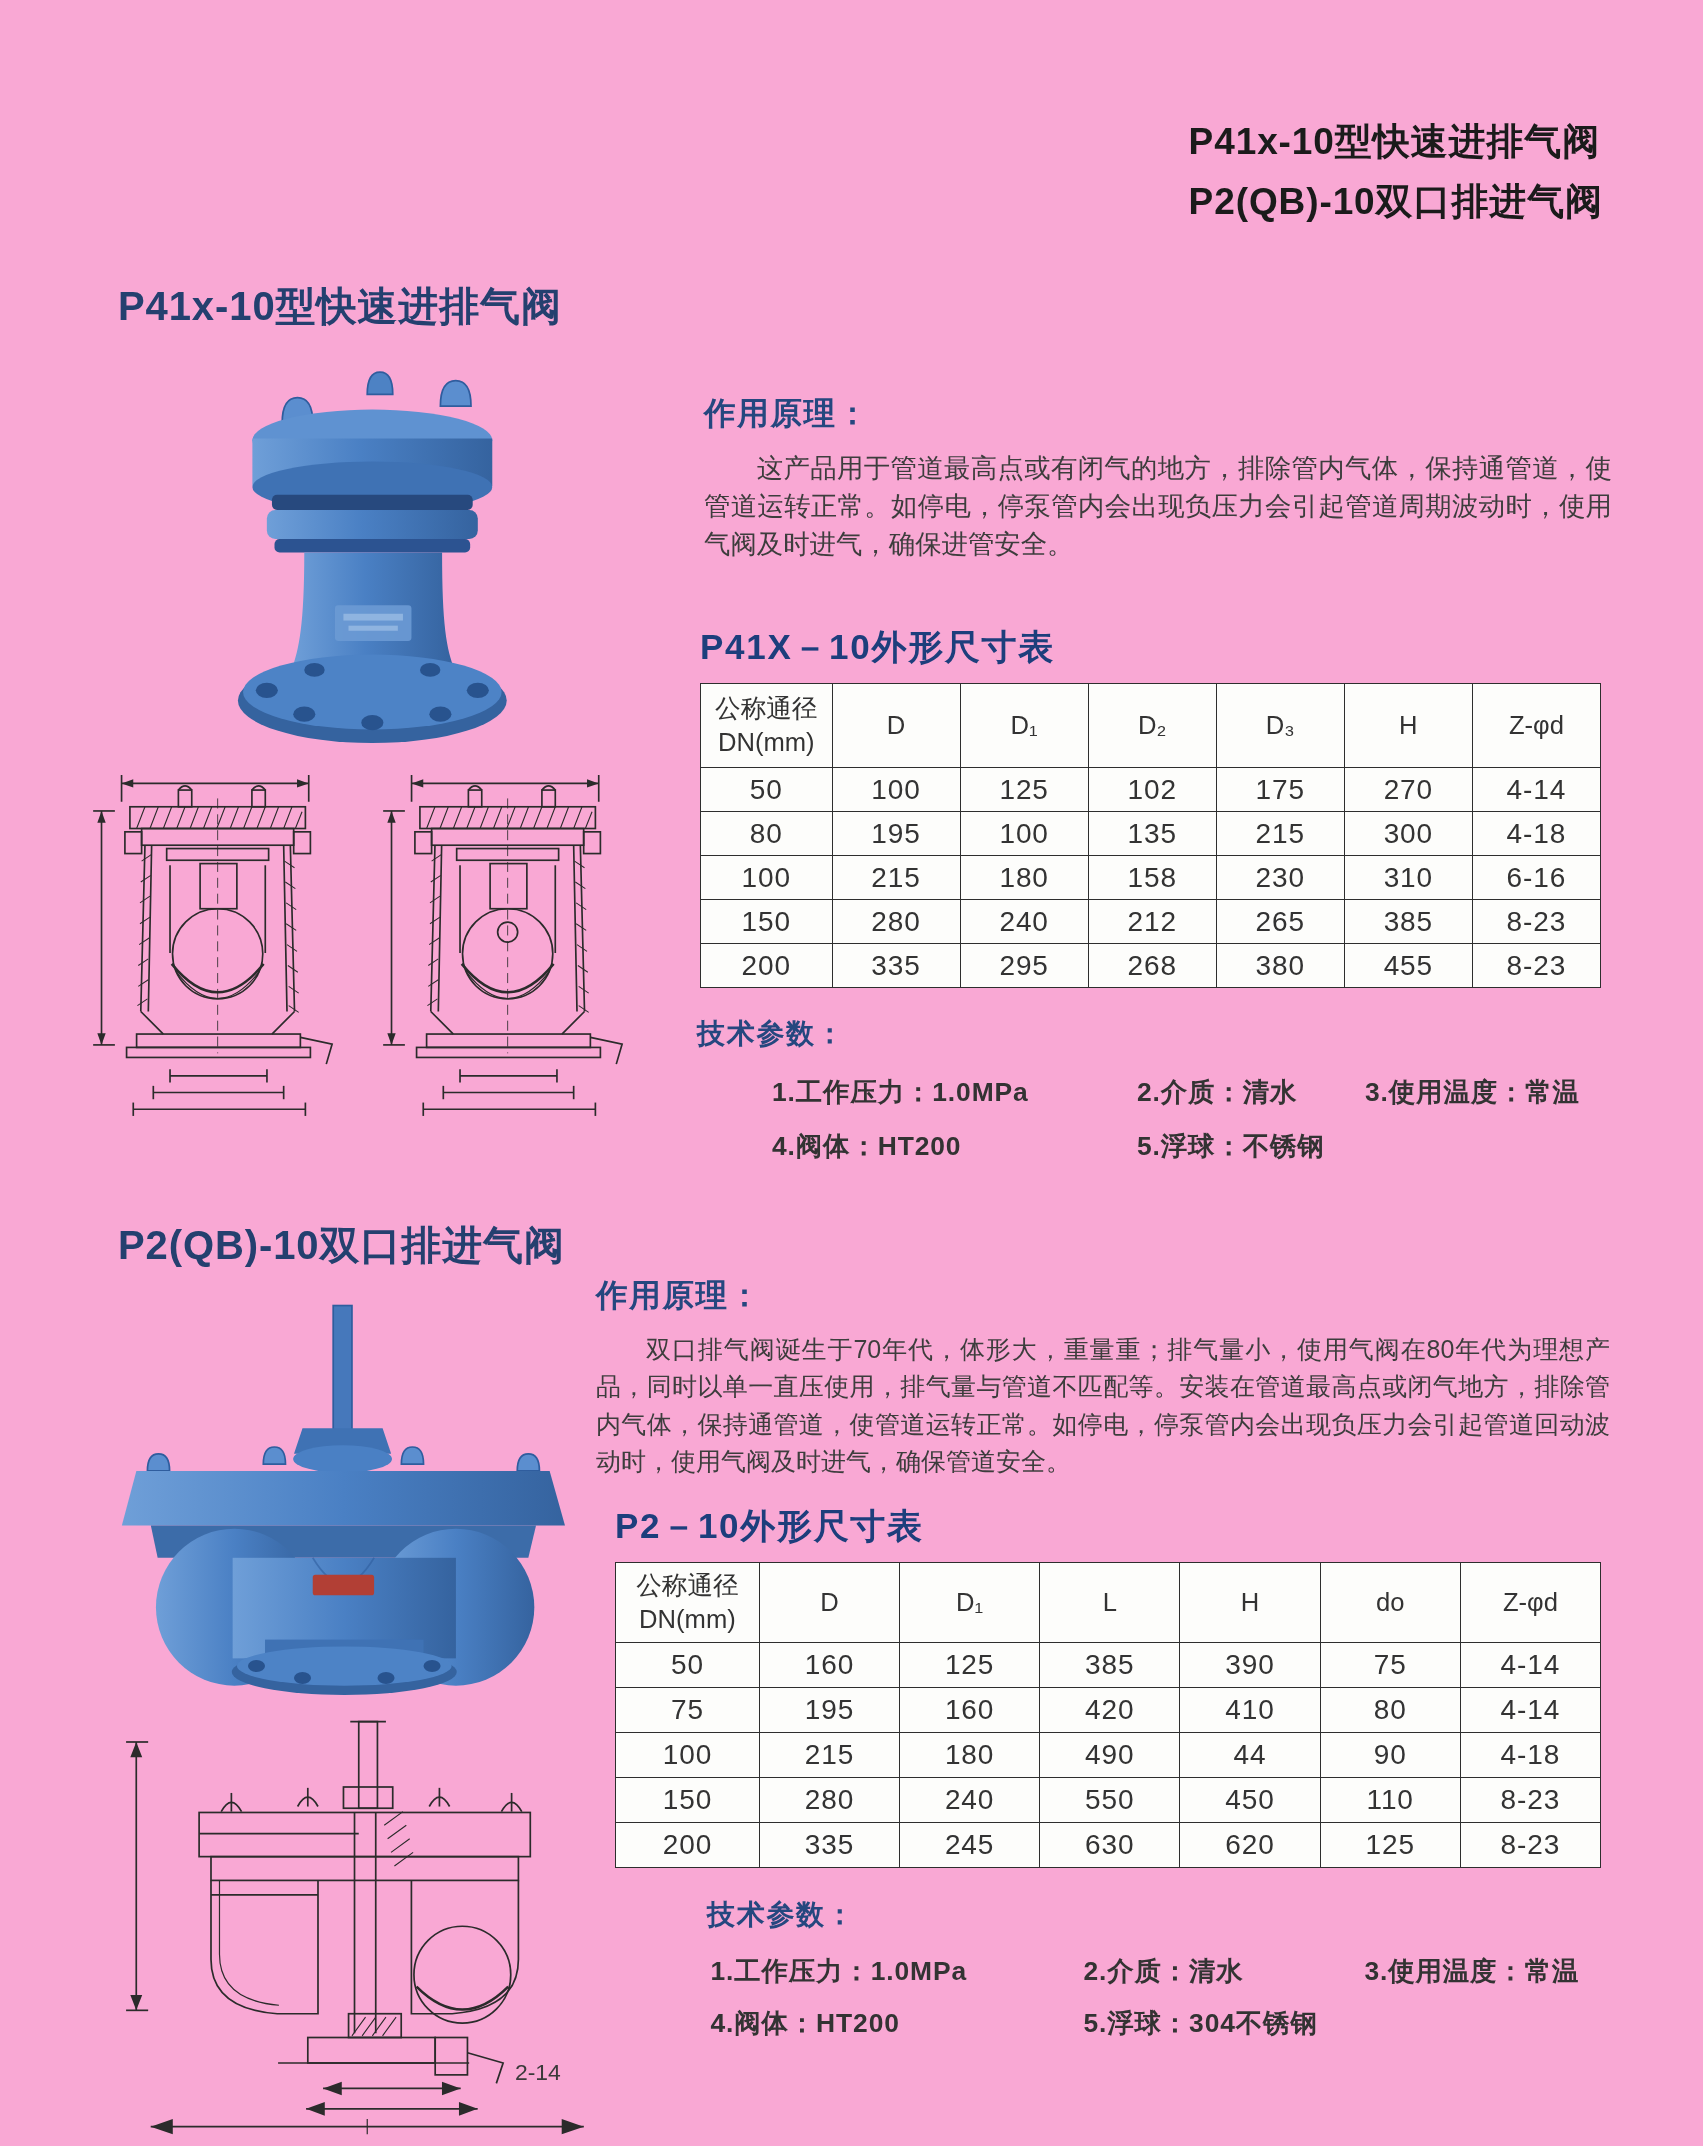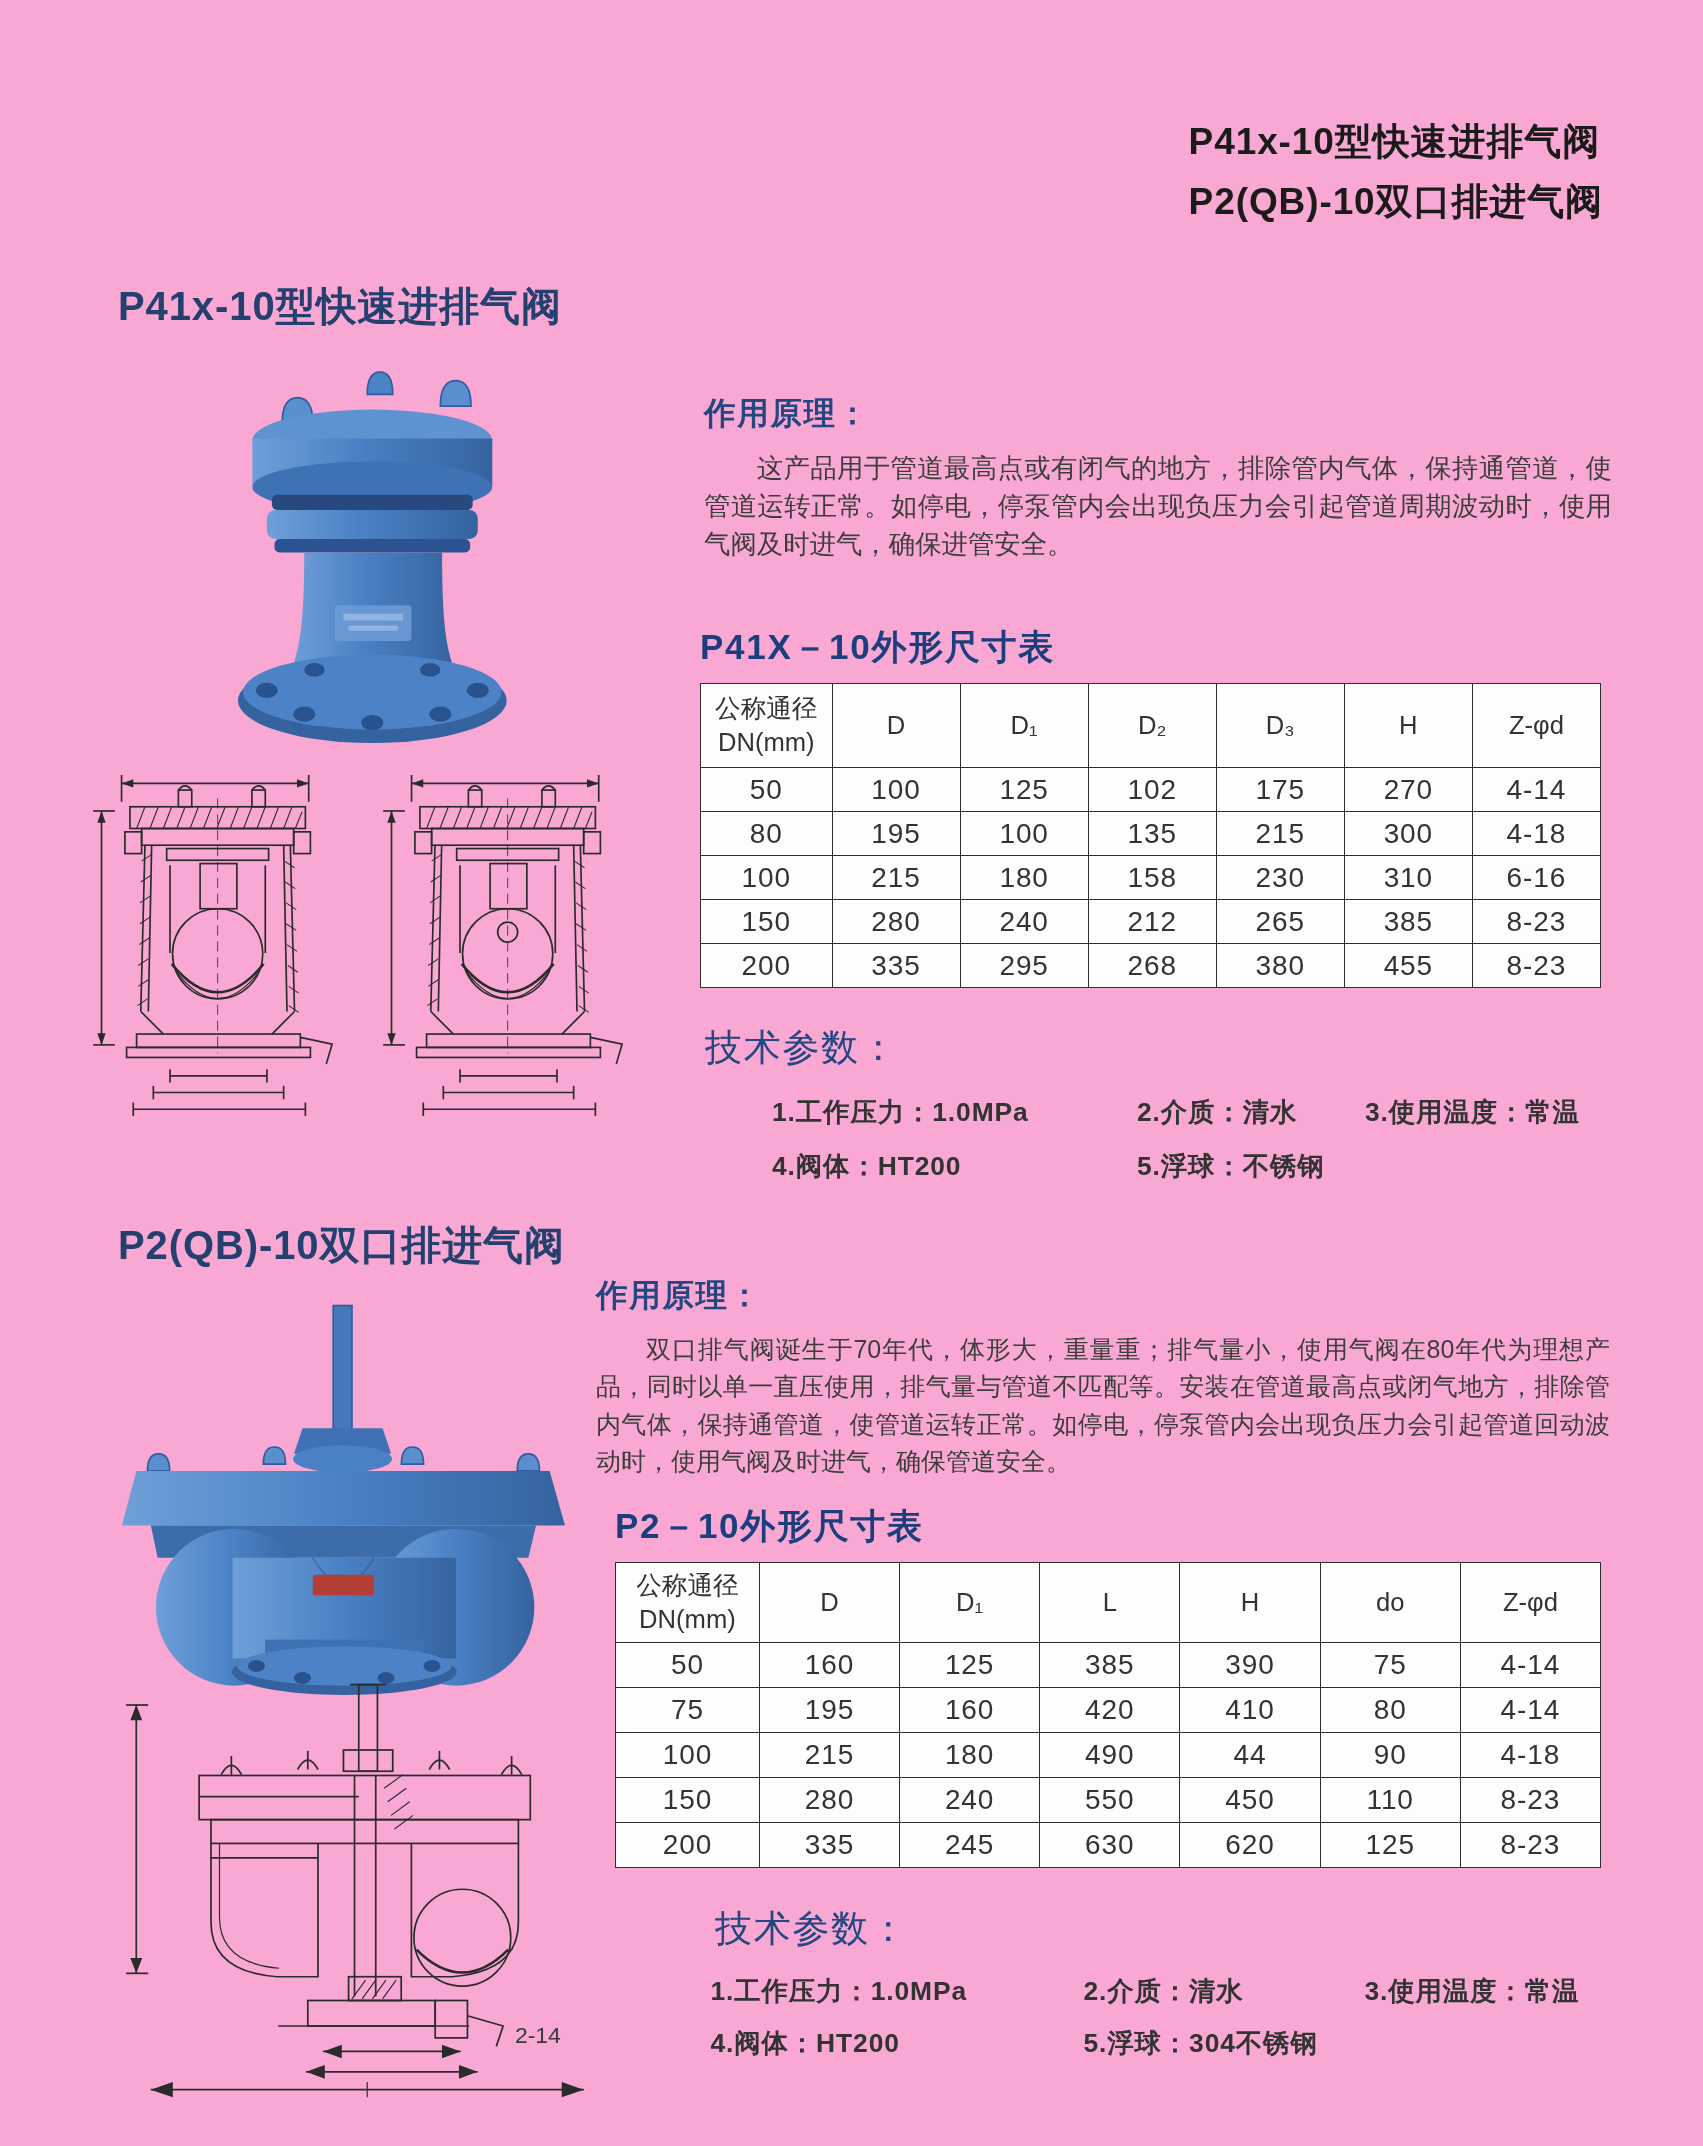--- a/index.html
+++ b/index.html
@@ -34,40 +34,40 @@
   th:first-child,td:first-child{width:14.5%;}
   .tblock1{left:700px;top:624px;width:901px;}
   .tblock1 th{height:83px;}
   .tblock1 td{height:43px;}
   .tblock2{left:615px;top:1503px;width:986px;}
   .tblock2 th{height:79px;}
   .tblock2 td{height:44px;}
 
   
   .params{position:absolute;}
-  .params h3{margin:8px;font-size:37px;font-weight:400;color:#25477f;letter-spacing:1.7px;}
+  .params h3{margin:0;font-size:28px;font-weight:700;color:#25477f;letter-spacing:1.7px;}
   .p-row{display:flex;align-items:center;font-weight:bold;}
   .p-row span{font-size:26.4px;color:#333;letter-spacing:0.9px;}
   .params1{left:697px;top:1015px;width:922px;}
   .params1 .r1{margin-top:22px;}
   .params1 .r2{margin-top:19px;}
   .params1 .i1{margin-left:75px;width:365px;}
   .params1 .i2{width:228px;}
   .params2{left:707px;top:1896px;width:911px;}
   .params2 .r1{margin-top:20.4px;}
   .params2 .r2{margin-top:17px;}
   .params2 .i1{margin-left:3.4px;width:373px;}
   .params2 .i2{width:281px;}
 
   
   .art{position:absolute;}
   .photo1{left:209px;top:353px;}
   .photo2{left:98px;top:1302px;}
   .drawings1{left:83px;top:765px;display:flex;gap:13.6px;}
-  .drawing2{left:104px;top:1660px;text-align:center;}
+  .drawing2{left:104px;top:1697px;text-align:center;}
 </style>
 </head>
 <body>
 
 <div class="page">
 
   <div class="hdr">
     <div>P41x-10型快速进排气阀</div>
     <div>P2(QB)-10双口排进气阀</div>
   </div>

